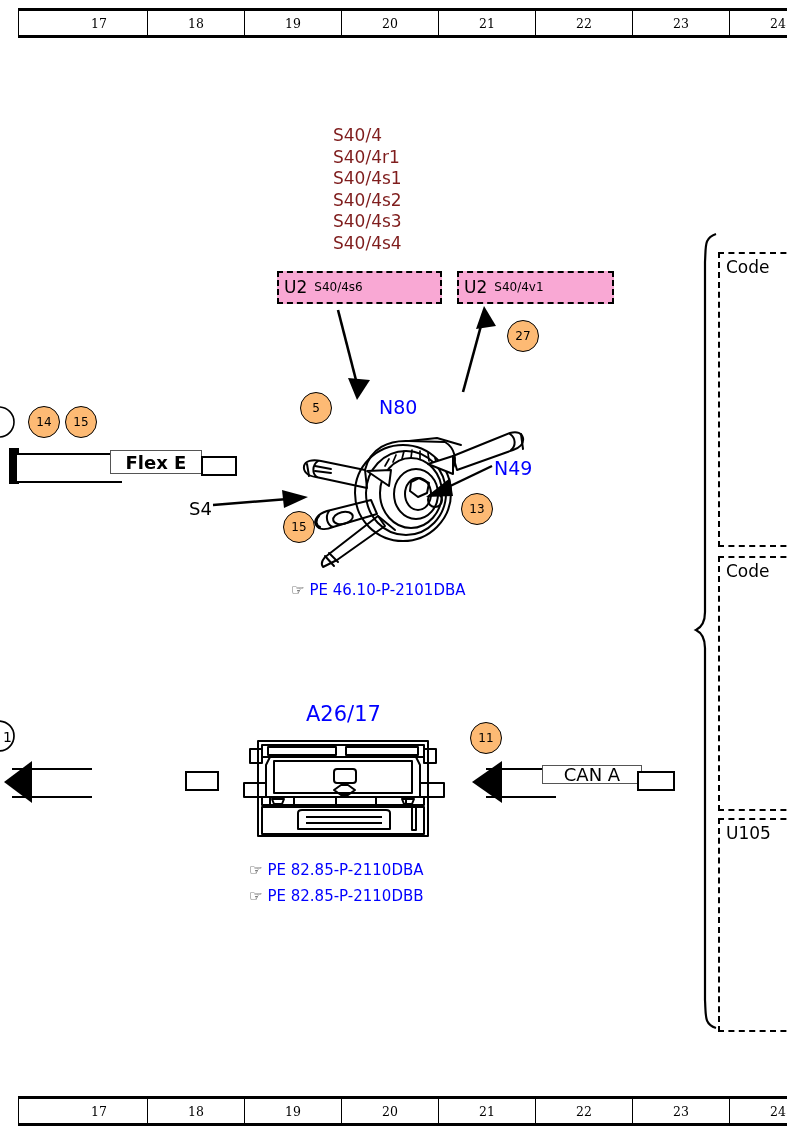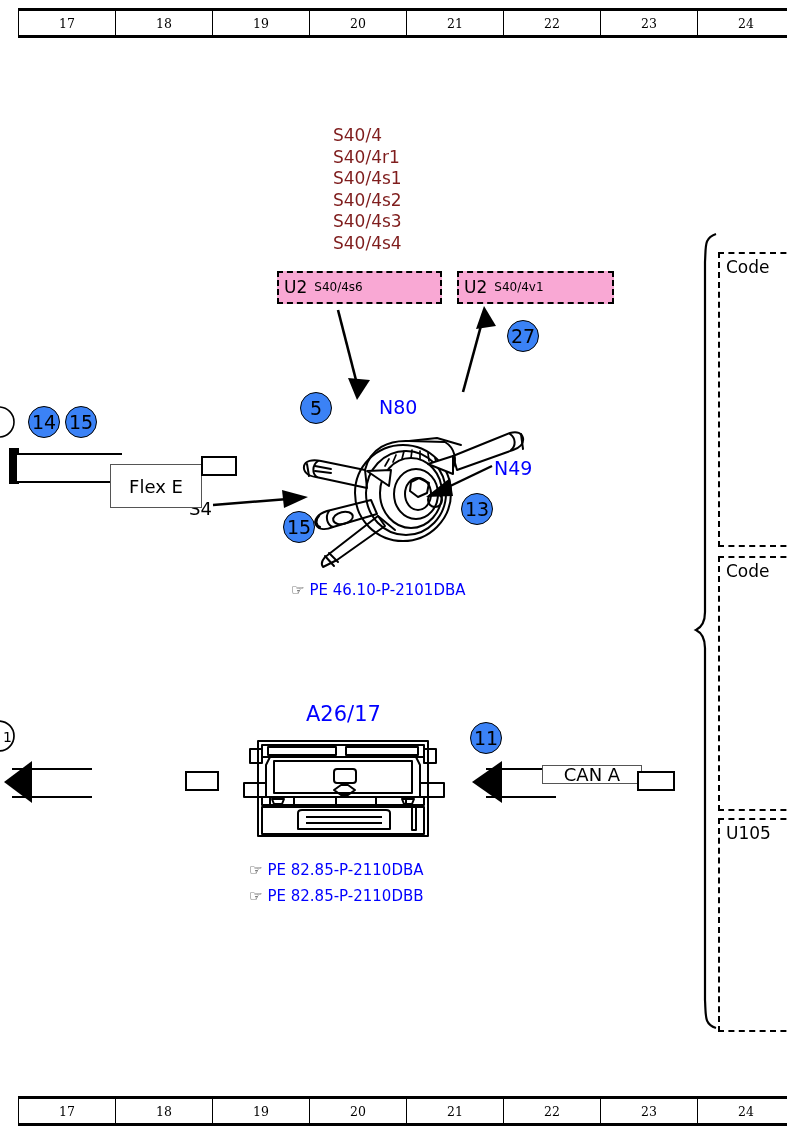--- a/index.html
+++ b/index.html
@@ -7,32 +7,32 @@
        font-family:"DejaVu Sans","Liberation Sans",sans-serif;color:#000;}
   .abs{position:absolute;}
   
   .ruler{position:absolute;left:0;width:787px;height:30px;}
   .ruler .rule-top{position:absolute;left:18px;right:0;top:0;height:3px;background:#000;}
   .ruler .rule-bot{position:absolute;left:18px;right:0;bottom:0;height:3px;background:#000;}
   .ruler .cells{position:absolute;left:18px;top:3px;right:0;bottom:3px;display:flex;}
   .ruler .cell{flex:0 0 96px;border-right:1.5px solid #000;
       display:flex;align-items:center;justify-content:center;
       font-family:"DejaVu Serif","Liberation Serif",serif;font-size:12.5px;color:#000;}
-  .ruler .cell:first-child{border-left:1.5px solid #000;}
+  .ruler .cell:first-child{border-left:1.5px solid #000;padding-left:32px;}
   .ruler-top{top:8px;}
   .ruler-bottom{top:1096px;}
   
   .lbl{font-size:17px;line-height:21.5px;white-space:pre;color:#7f1d1d;}
   .blue-id{font-size:19px;color:#0000ff;white-space:nowrap;}
   .pe-line{display:flex;align-items:center;gap:5px;font-size:15px;color:#0000ff;white-space:nowrap;}
   .hand{font-size:15px;color:#000;line-height:1;font-family:"DejaVu Sans",sans-serif;}
   
   .circ{border:1.6px solid #000;border-radius:50%;width:30px;height:30px;
         display:flex;align-items:center;justify-content:center;
-        font-size:19px;background:#3b82f6;color:#000;}
+        font-size:12px;background:#fdba74;color:#000;}
   
   .u2box{border:2.2px dashed #000;background:#f9a8d4;
          display:flex;align-items:center;padding:1px 6px 3px 5px;box-sizing:border-box;}
   .u2box .u2{font-size:17px;margin-right:7px;}
   .u2box .u2v{font-size:12px;}
   
   .codebox{border:2.2px dashed #000;background:#fff;box-sizing:border-box;
            font-size:17px;padding:3px 0 0 6px;overflow:hidden;}
   .bus-line{position:absolute;background:#fff;border-top:2.5px solid #000;border-bottom:2.5px solid #000;}
   .bus-label{position:absolute;background:#fff;border:1.5px solid #555;
@@ -148,21 +148,21 @@
 <div class="circ abs" style="left:461px;top:493px;text-align:center;">13</div>
 
 <div class="pe-line abs" style="left:291px;top:581px;">
   <span class="hand">☞</span>
   <span>PE 46.10-P-2101DBA</span>
 </div>
 
 <div class="abs" style="left:0;top:448px;width:250px;height:36px;">
   <div class="bus-cap" style="left:9px;top:0;width:10px;height:36px;"></div>
   <div class="bus-line" style="left:17px;top:5px;width:105px;height:26px;"></div>
-  <div class="bus-label" style="left:110px;top:16px;width:92px;height:44px;">Flex E</div>
+  <div class="bus-label" style="left:110px;top:2px;width:92px;height:24px;font-weight:bold;">Flex E</div>
   <div class="bus-stub" style="left:201px;top:8px;width:36px;height:20px;"></div>
 </div>
 <div class="circ abs" style="left:28px;top:406px;">14</div>
 <div class="circ abs" style="left:65px;top:406px;">15</div>
 <svg class="abs" style="left:-16px;top:406px;" width="30" height="32">
   <circle cx="15" cy="16" r="15" fill="#fff" stroke="#000" stroke-width="1.6"></circle>
 </svg>
 
 <div class="abs" style="left:0;top:762px;width:250px;height:40px;">
   <div class="bus-line" style="left:12px;top:6px;width:80px;height:26px;"></div>

